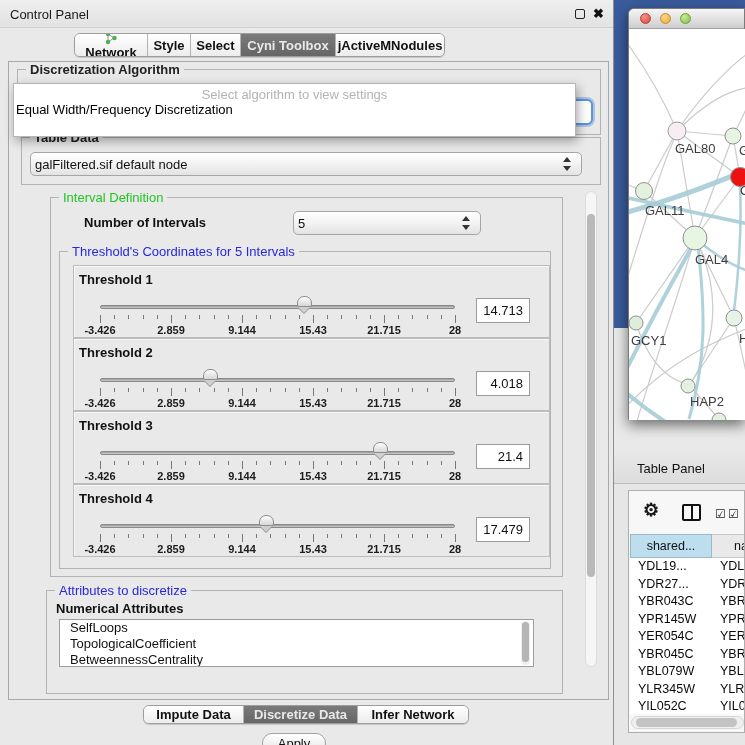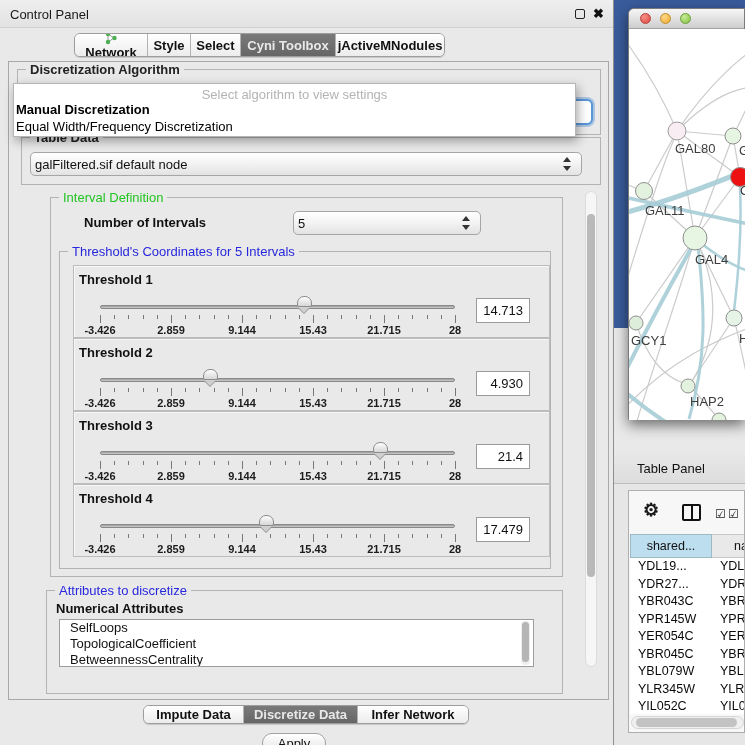--- a/index.html
+++ b/index.html
@@ -227,21 +227,21 @@
           <div class="tick minor" style="left: 338.4px;"></div>
           <div class="tick minor" style="left: 352.6px;"></div>
           <div class="tick minor" style="left: 366.8px;"></div>
           <div class="tick major" style="left: 381px;"></div>
           <span class="slabel" style="left: 26px;">-3.426</span>
           <span class="slabel" style="left: 97px;">2.859</span>
           <span class="slabel" style="left: 168px;">9.144</span>
           <span class="slabel" style="left: 239px;">15.43</span>
           <span class="slabel" style="left: 310px;">21.715</span>
           <span class="slabel" style="left: 381px;">28</span>
-          <div class="valbox">4.930</div>
+          <div class="valbox">4.018</div>
         </div>
         <div class="tpanel" style="top: 349px;">
           <div class="tlabel">Threshold 3</div>
           <div class="slider-track"></div>
           <div class="slider-thumb" style="left: 298.944px;"></div>
           <div class="tick major" style="left: 26px;"></div>
           <div class="tick minor" style="left: 40.2px;"></div>
           <div class="tick minor" style="left: 54.4px;"></div>
           <div class="tick minor" style="left: 68.6px;"></div>
           <div class="tick minor" style="left: 82.8px;"></div>
@@ -328,21 +328,20 @@
       </div>
 
     <div class="main-vscroll" style="left:576px; top:129px;">
         <div class="thumb"></div>
       </div>
 
     <div class="apply-btn">Apply</div>
 
     <div class="popup" style="left:4px; top:21px;">
       <div class="phead">Select algorithm to view settings</div>
-      <div class="pitem bold">Manual Discretization</div>
       <div class="pitem">Equal Width/Frequency Discretization</div>
     </div>
   </div>
 
   <div class="seg" id="bottom-tabs" style="left:143px; top:705px; height:19px;">
       <div class="seg-tab" style="width: 100px;">
         <span>Impute Data</span>
       </div>
       <div class="seg-tab selected" style="width: 114px;">
         <span>Discretize Data</span>

